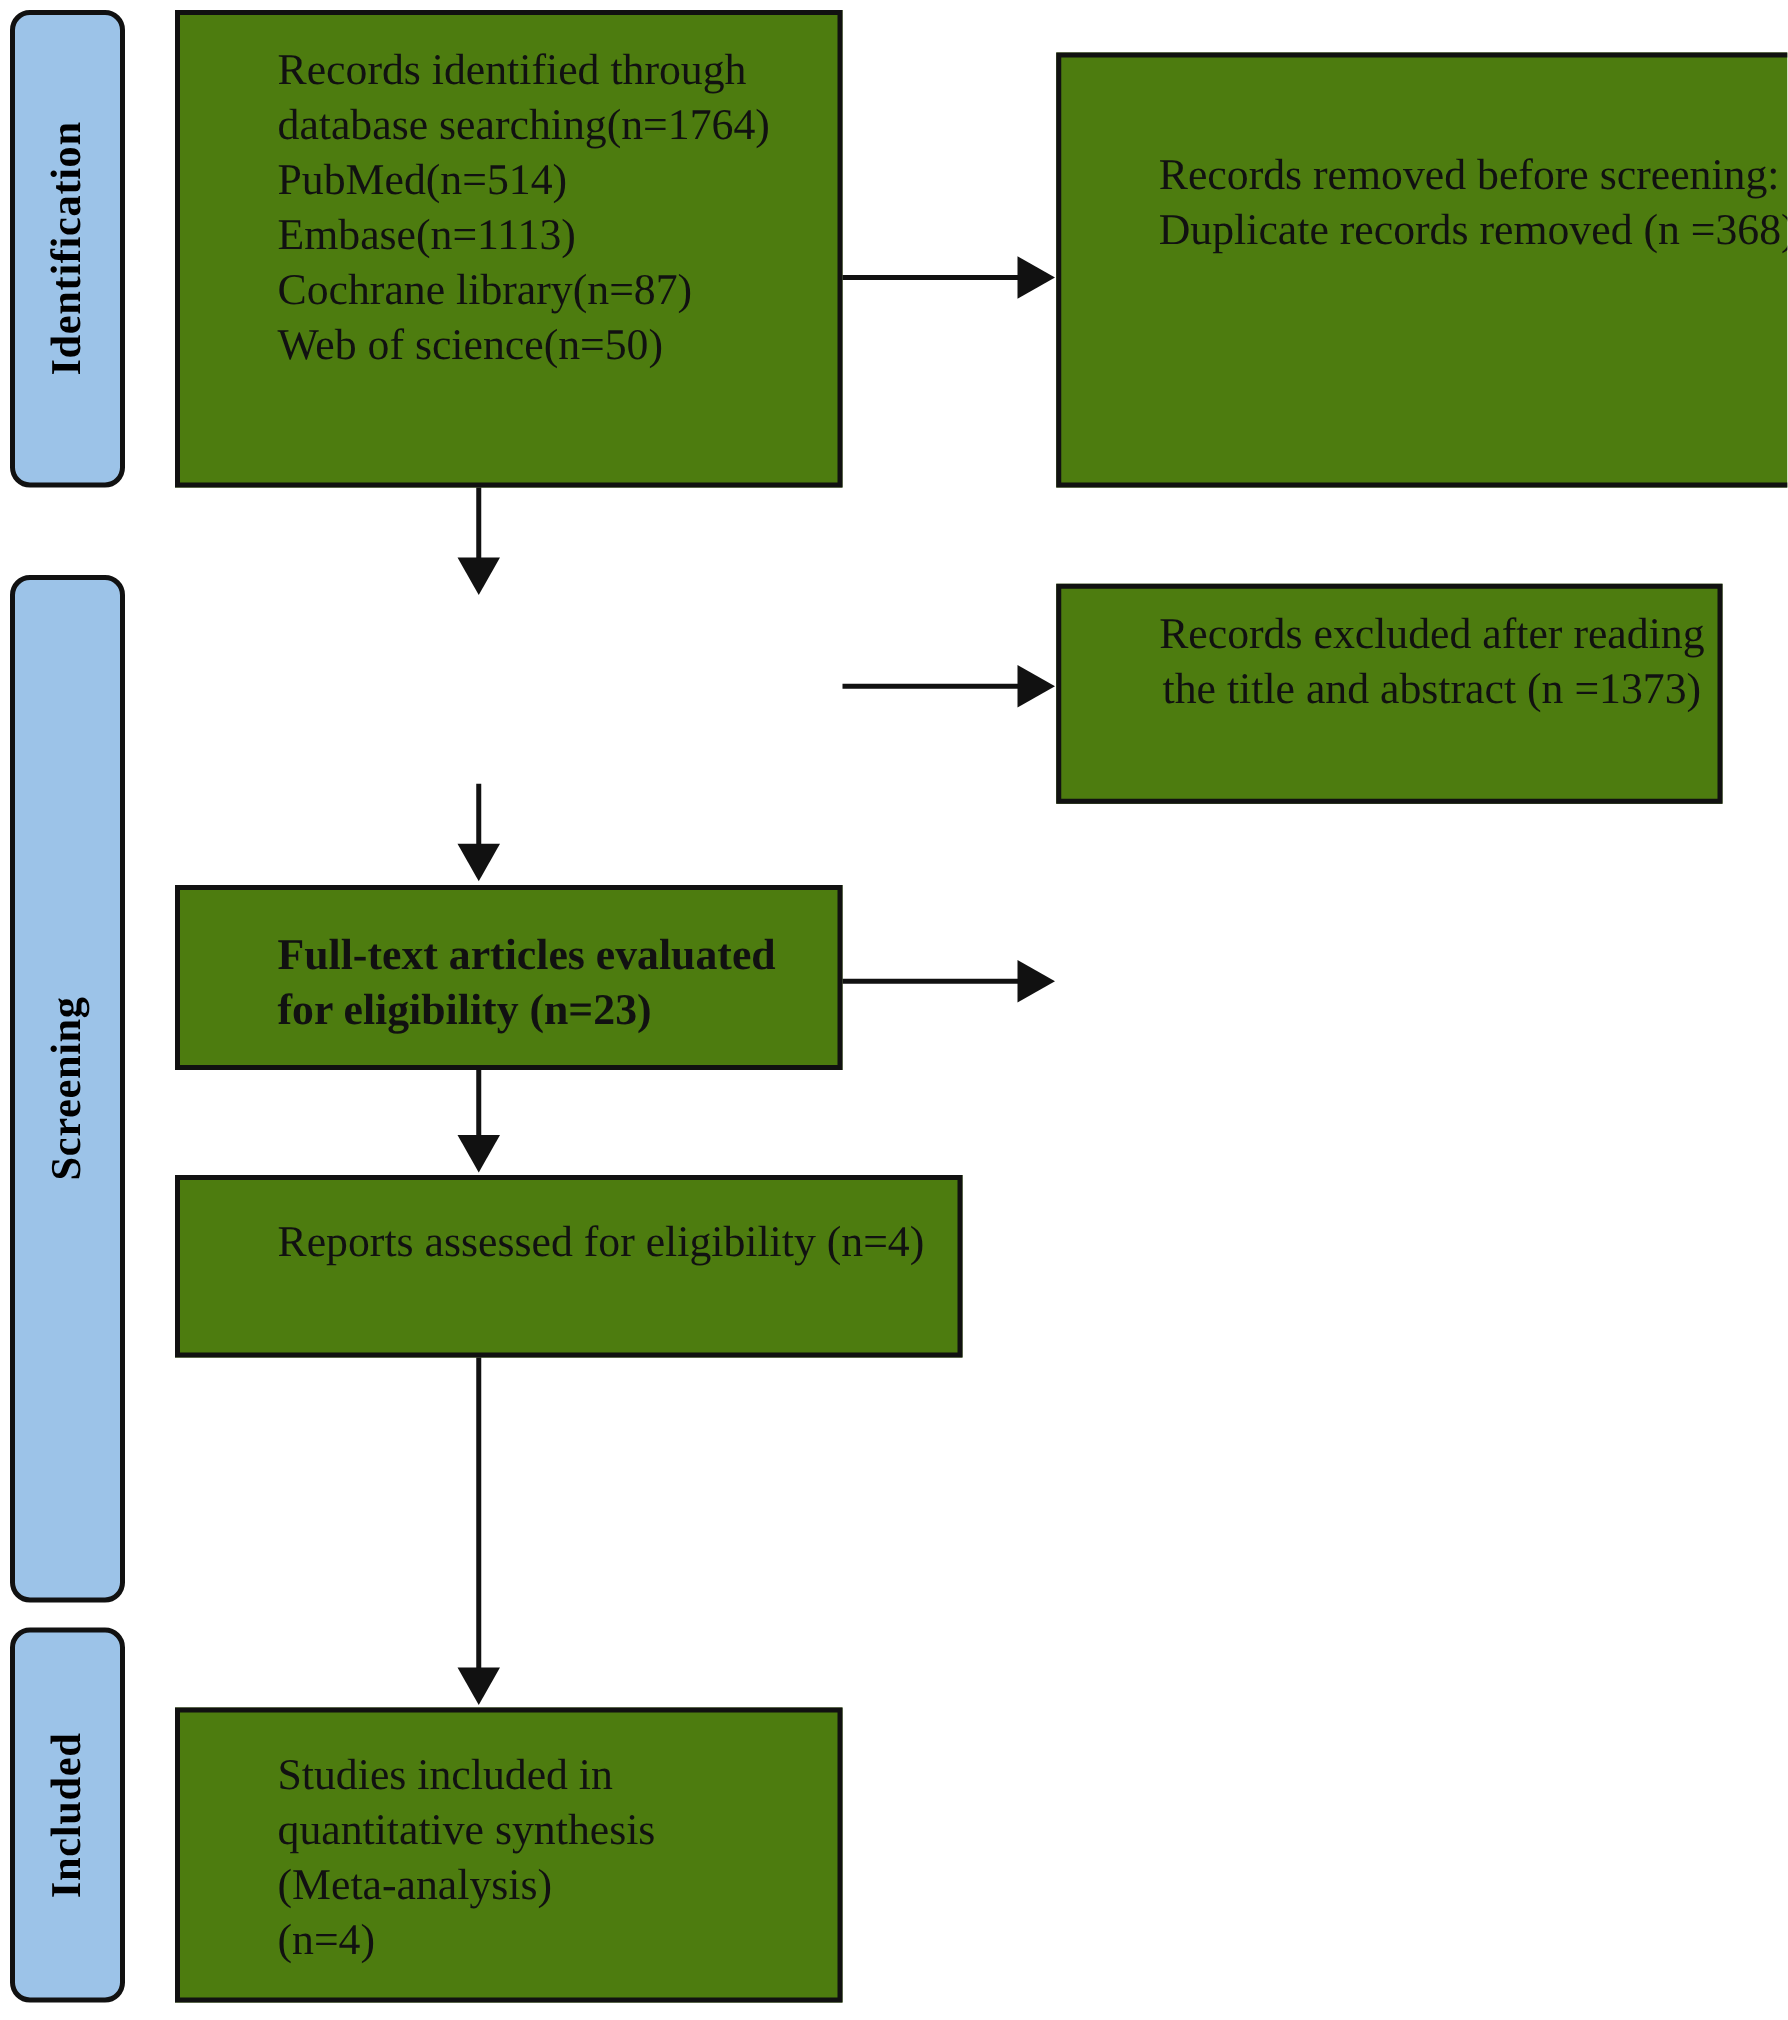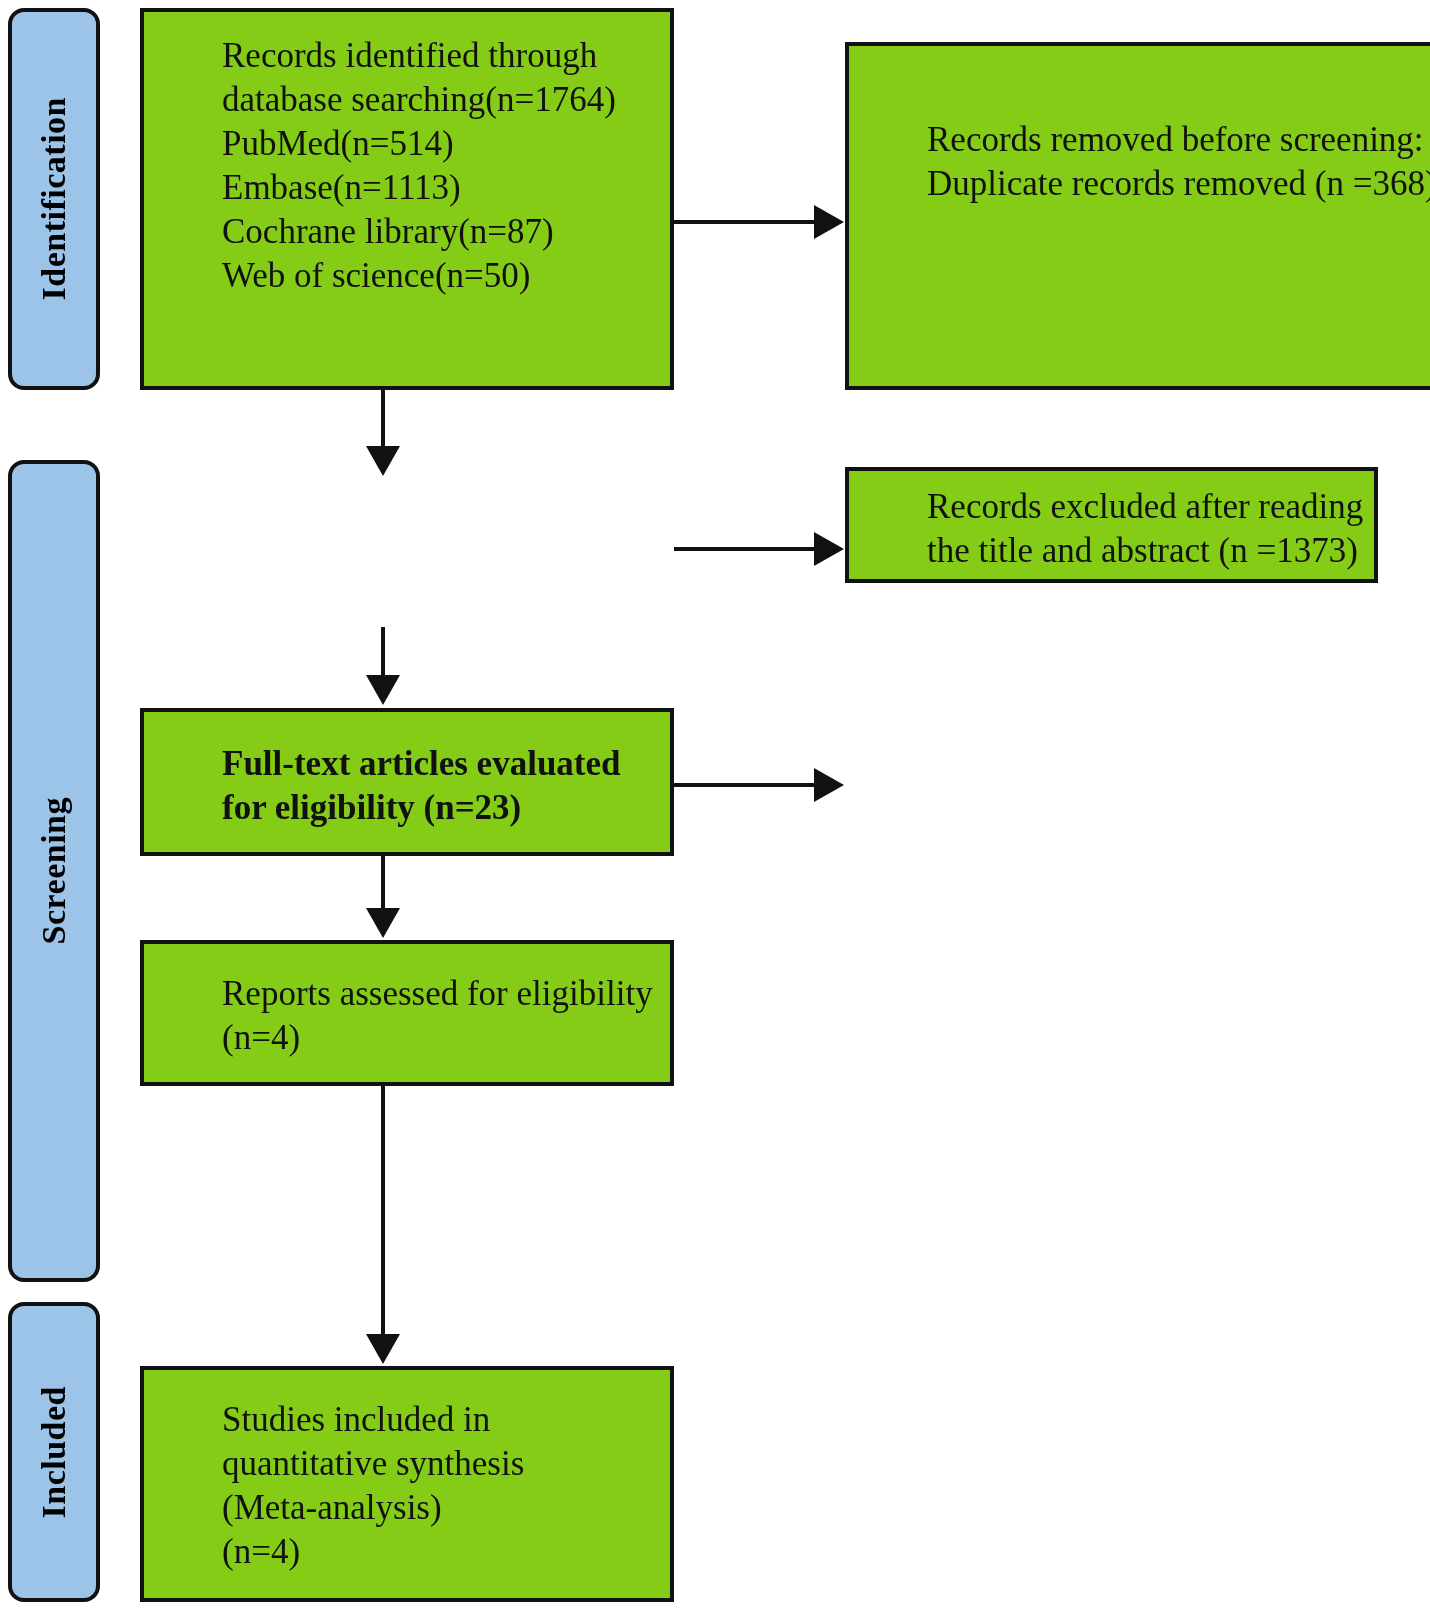--- a/index.html
+++ b/index.html
@@ -38,21 +38,21 @@
     letter-spacing: 0.5px;
     line-height: 1;
     white-space: nowrap;
     color: #000000;
   }
 
   
   .flow-box {
     position: absolute;
     box-sizing: border-box;
-    background: #84cc16;
+    background: #4d7c0f;
     border: 4px solid #111111;
     padding: 0;
   }
   .box-text {
     position: absolute;
     left: 78px;
     right: 10px;
     font-size: 35px;
     line-height: 1.26;
     white-space: pre-line;
@@ -117,42 +117,42 @@
 Duplicate records removed (n =368)</div>
   </div>
 
   <div class="h-line" style="left:674px; top:220px; width:142px;"></div>
   <div class="arrow-right" style="left:814px; top:205px;"></div>
 
   <div class="v-line" style="left:381px; top:390px; height:58px;"></div>
   <div class="arrow-down" style="left:366px; top:446px;"></div>
 
 
-  <div class="flow-box" style="left:845px; top:467px; width:533px; height:116px;">
+  <div class="flow-box" style="left:845px; top:467px; width:533px; height:176px;text-align:center;">
     <div class="box-text" style="top:14px;">Records excluded after reading the title and abstract (n =1373)</div>
   </div>
 
   <div class="h-line" style="left:674px; top:547px; width:142px;"></div>
   <div class="arrow-right" style="left:814px; top:532px;"></div>
 
   <div class="v-line" style="left:381px; top:627px; height:50px;"></div>
   <div class="arrow-down" style="left:366px; top:675px;"></div>
 
   <div class="flow-box" style="left:140px; top:708px; width:534px; height:148px;font-weight:bold;">
     <div class="box-text" style="top:30px;">Full-text articles evaluated for eligibility (n=23)</div>
   </div>
 
 
   <div class="h-line" style="left:674px; top:783px; width:142px;"></div>
   <div class="arrow-right" style="left:814px; top:768px;"></div>
 
   <div class="v-line" style="left:381px; top:856px; height:54px;"></div>
   <div class="arrow-down" style="left:366px; top:908px;"></div>
 
-  <div class="flow-box" style="left:140px; top:940px; width:534px; height:146px;">
+  <div class="flow-box" style="left:140px; top:940px; width:630px; height:146px;">
     <div class="box-text" style="top:28px;">Reports assessed for eligibility (n=4)</div>
   </div>
 
   <div class="v-line" style="left:381px; top:1086px; height:250px;"></div>
   <div class="arrow-down" style="left:366px; top:1334px;"></div>
 
   <div class="flow-box" style="left:140px; top:1366px; width:534px; height:236px;">
     <div class="box-text" style="top:28px;">Studies included in quantitative synthesis
 (Meta-analysis)
 (n=4)</div>

